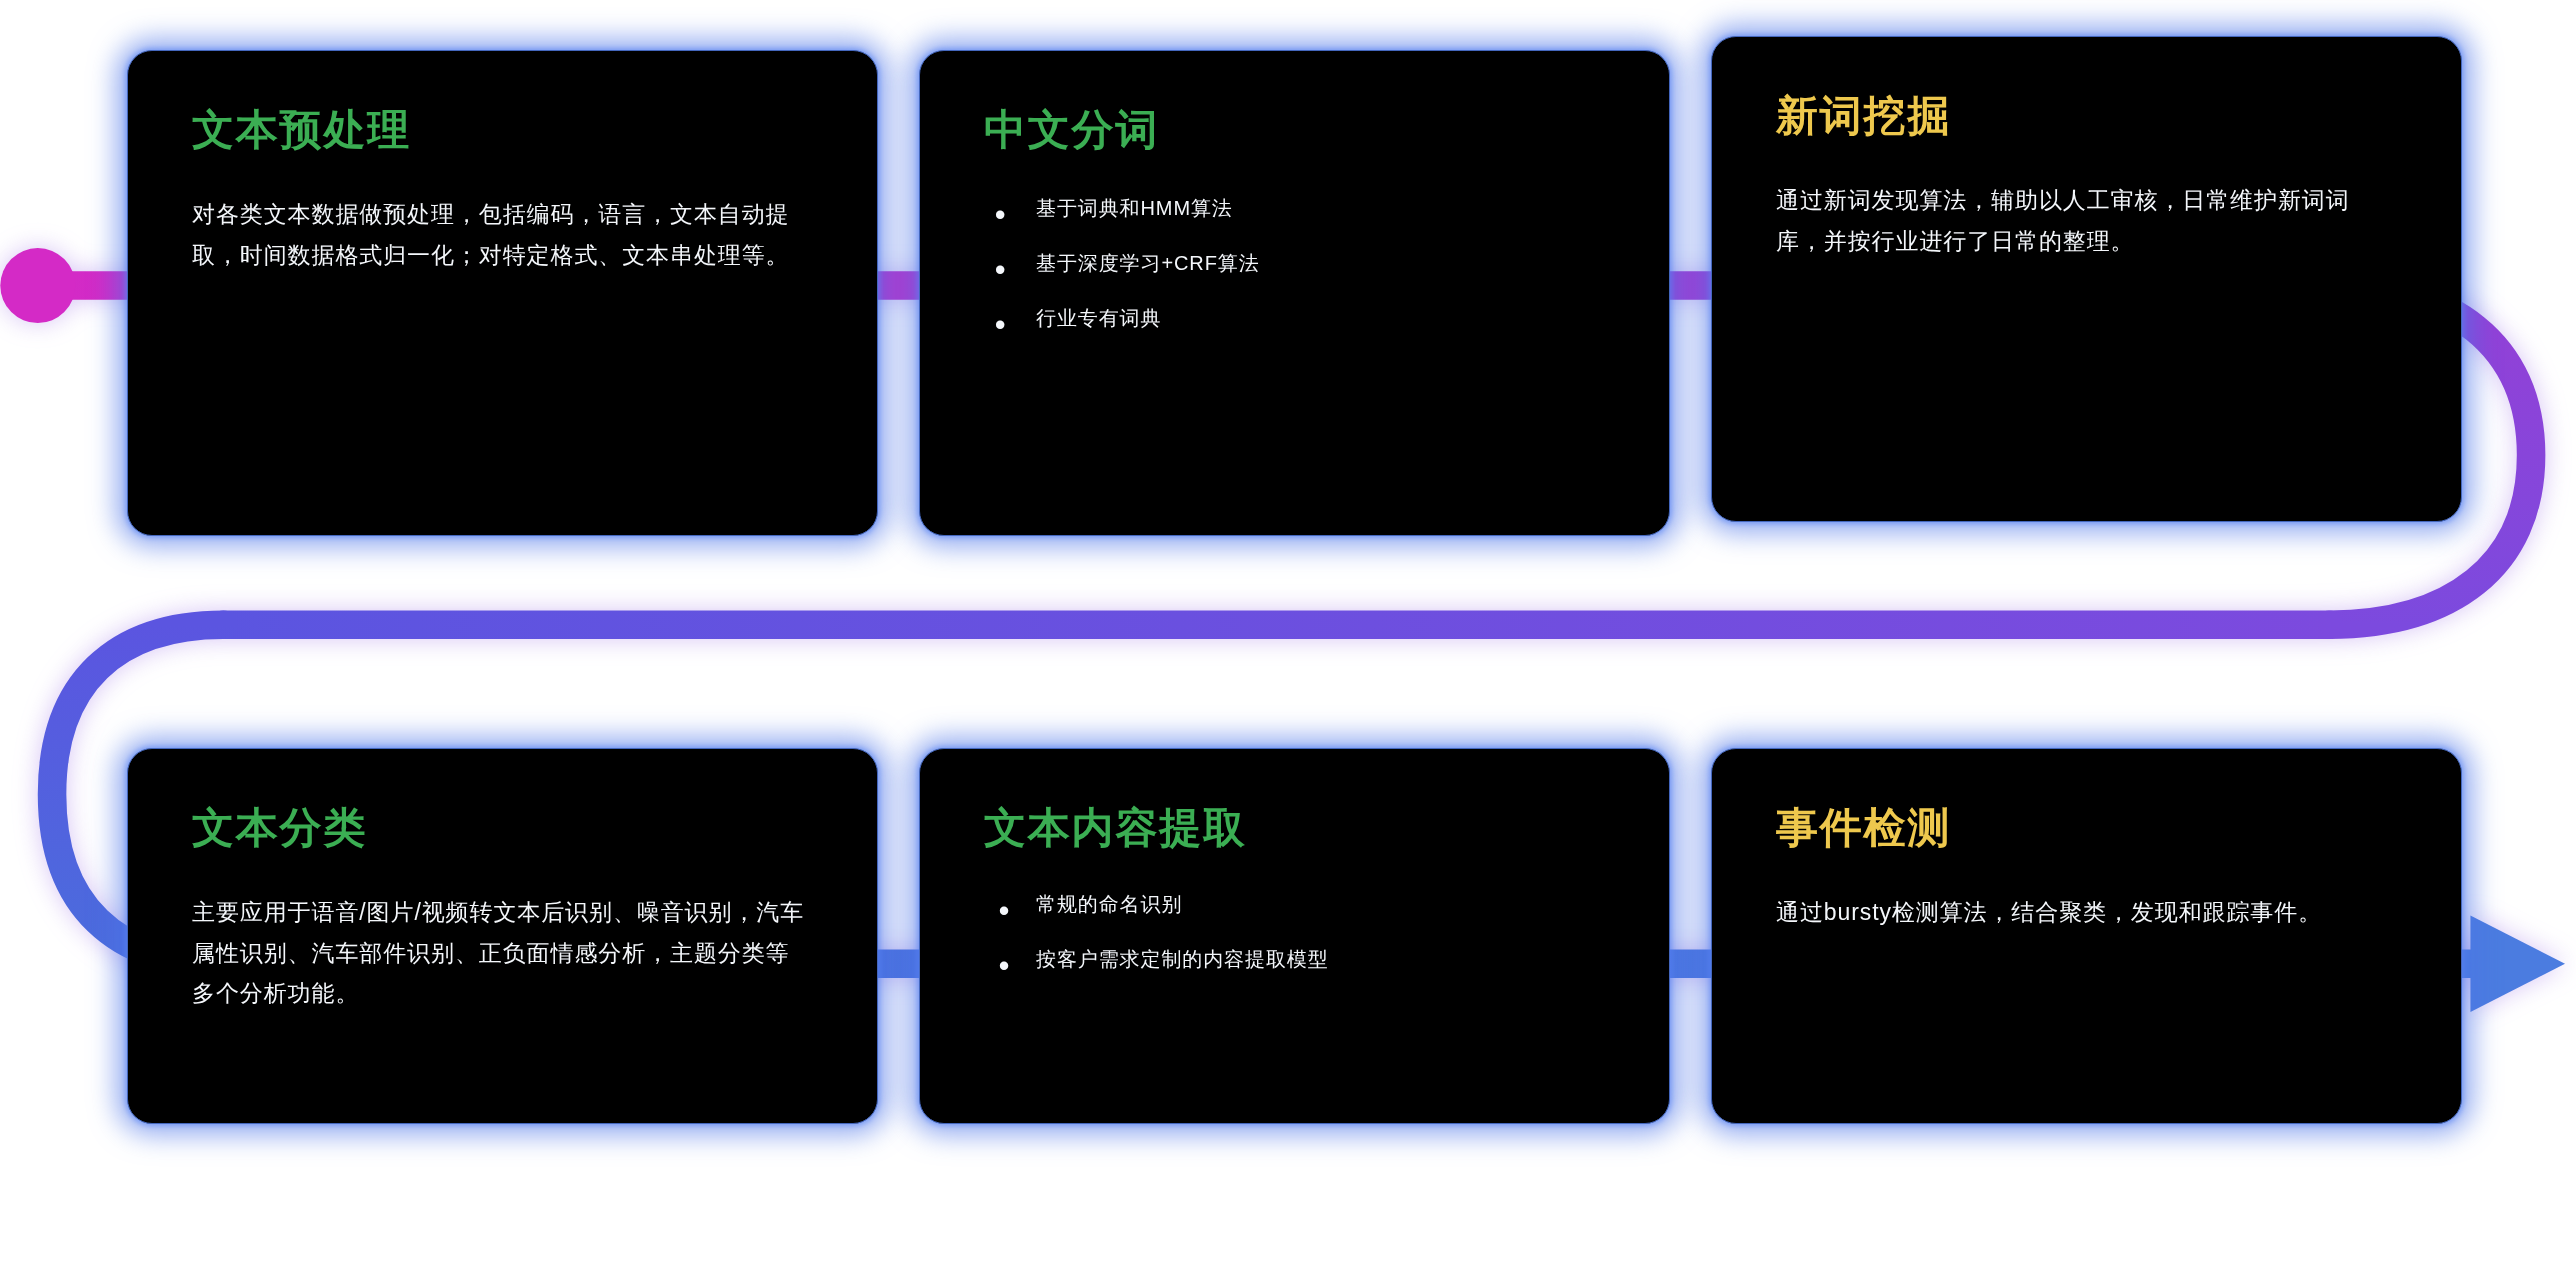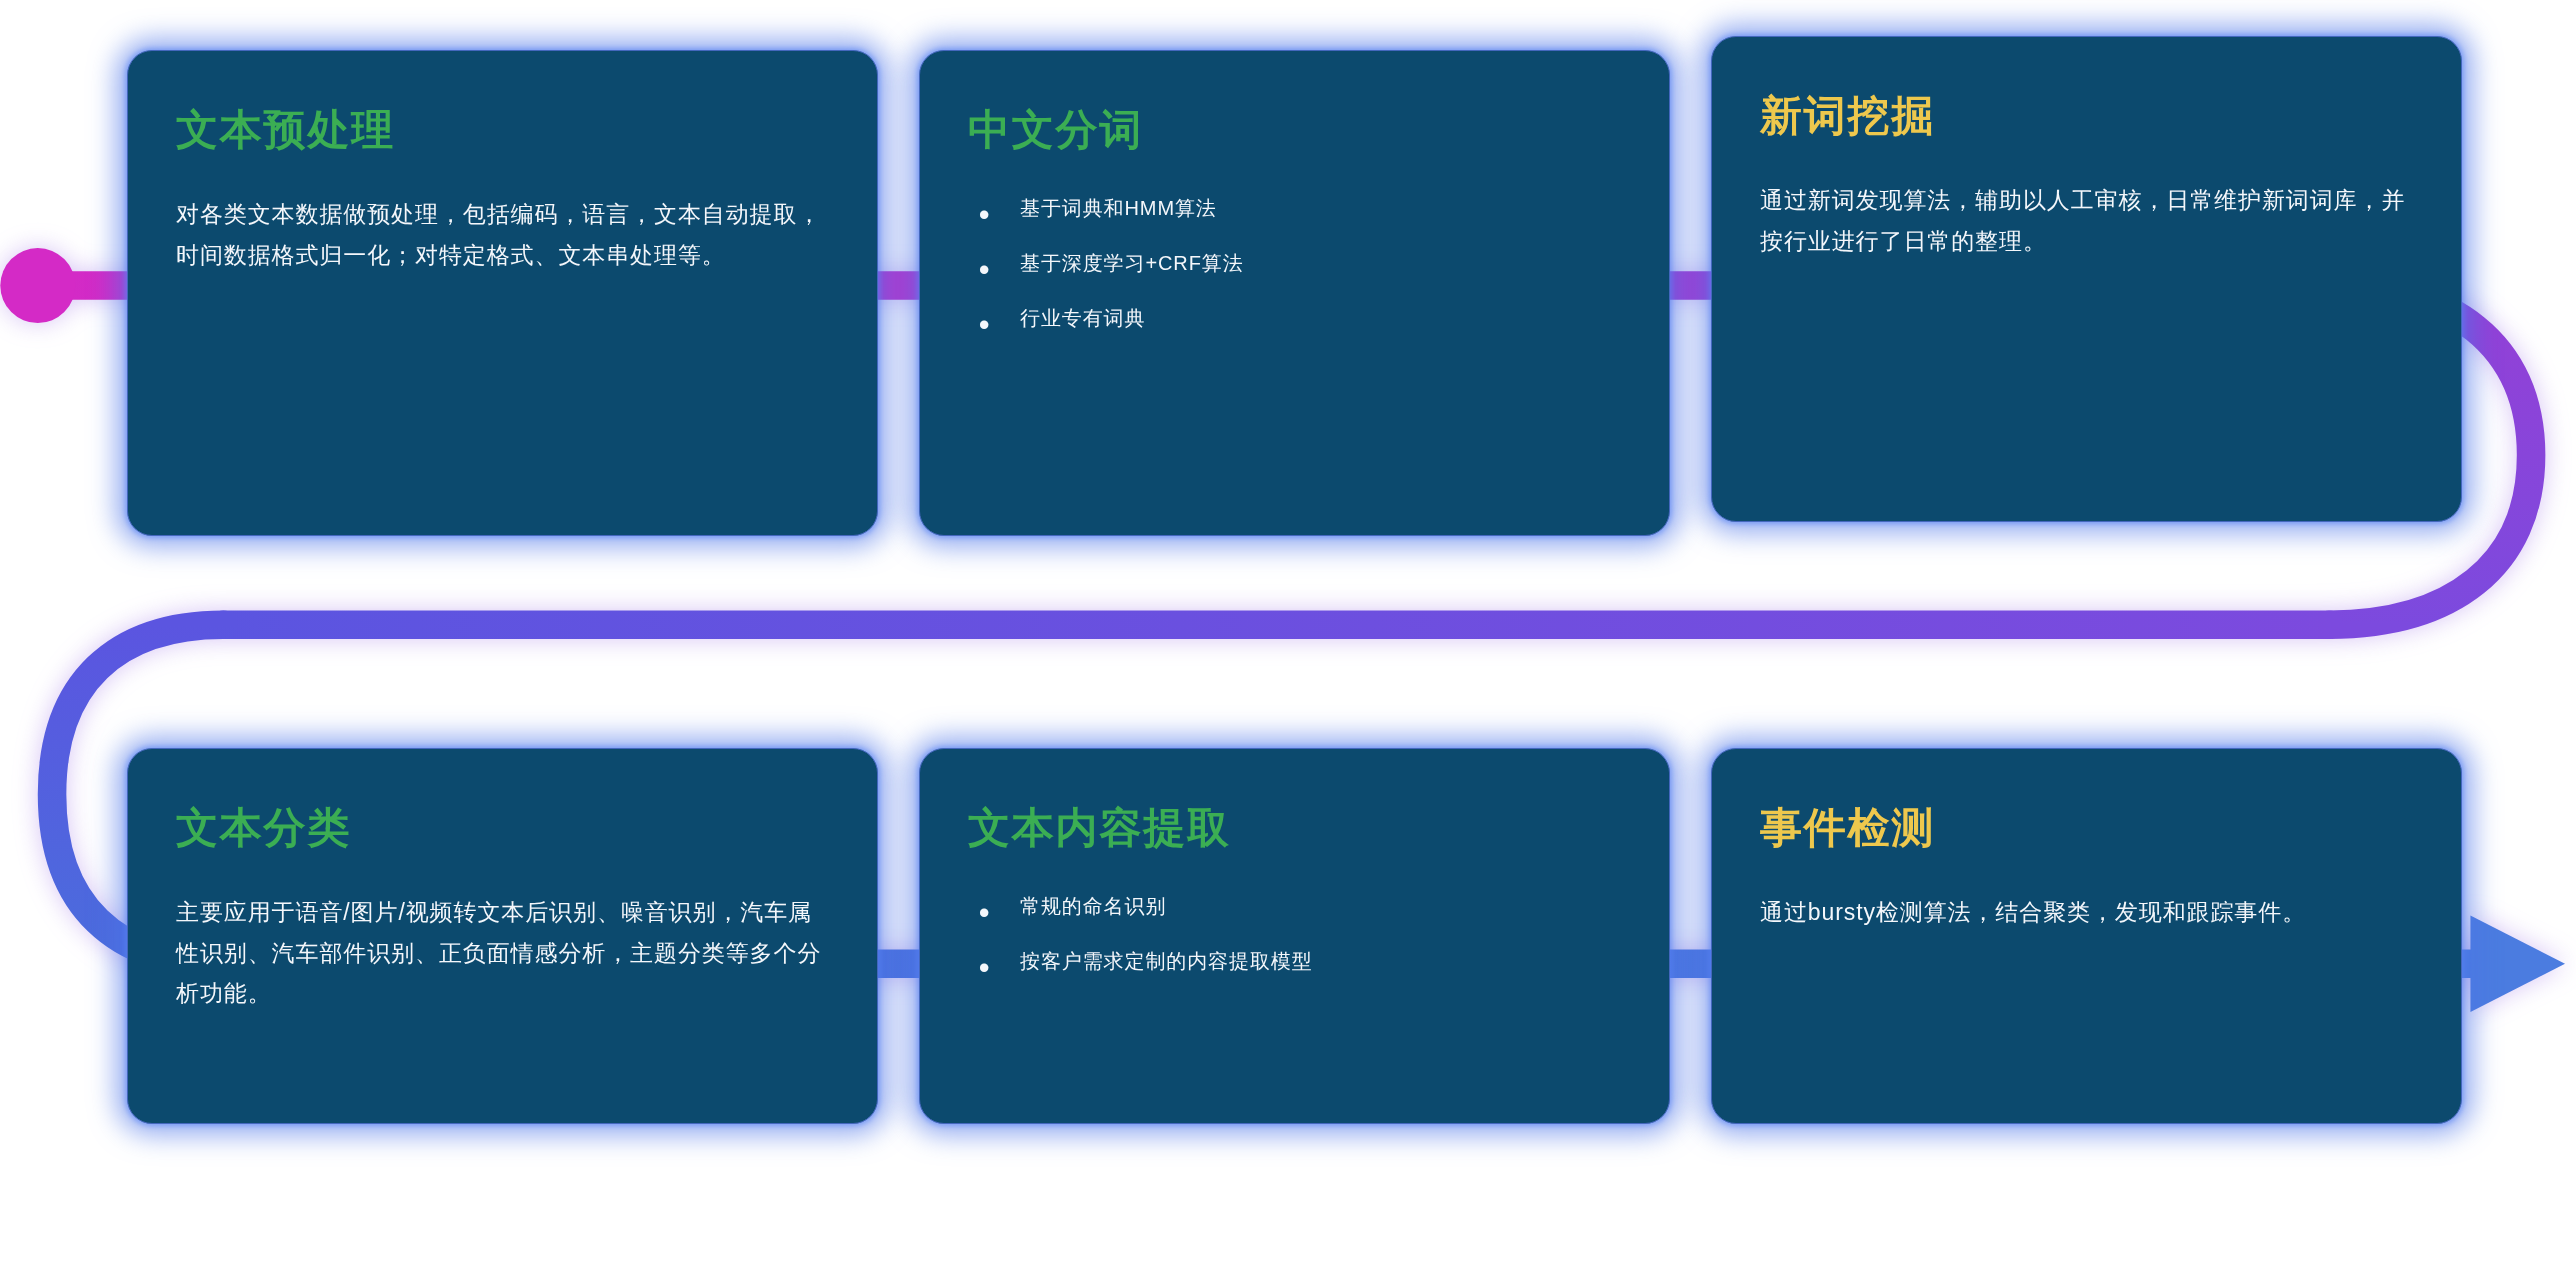--- a/index.html
+++ b/index.html
@@ -10,35 +10,35 @@
     overflow:hidden;
     font-family:"Liberation Sans","DejaVu Sans",sans-serif;
   }
   .flow-svg{
     position:absolute;left:0;top:0;width:2576px;height:1277px;
     filter:drop-shadow(0 0 12.5px rgba(140,90,225,0.35));
   }
   .card{
     position:absolute;
     width:751px;height:486px;
-    background:#0c4a6e;
+    background:#000000;
     border:1.8px solid #4467bd;
     border-radius:25px;
     box-sizing:border-box;
-    padding:37px 48px;
+    padding:37px 64px;
     color:#f7f9fc;
     box-shadow:0 0 27px 10.7px rgba(76,117,232,0.60), 0 0 5.4px 1.8px rgba(100,145,255,0.55);
     z-index:2;
   }
   .card.row2{height:376px;}
   .c1{left:127px;top:50px;}
   .c2{left:919px;top:50px;}
   .c3{left:1711px;top:36px;}
   .c4{left:127px;top:748px;}
-  .c5{left:919px;top:748px;}
+  .c5{left:919px;top:748px;font-family:Liberation Mono, monospace;}
   .c6{left:1711px;top:748px;}
   .card-title{
     font-size:42px;
     font-weight:700;
     margin:14.3px 0 36px 0;
     letter-spacing:1.8px;
   }
   .title-green{color:#3bae53;}
   .title-yellow{color:#eec84d;}
   .card-body{

